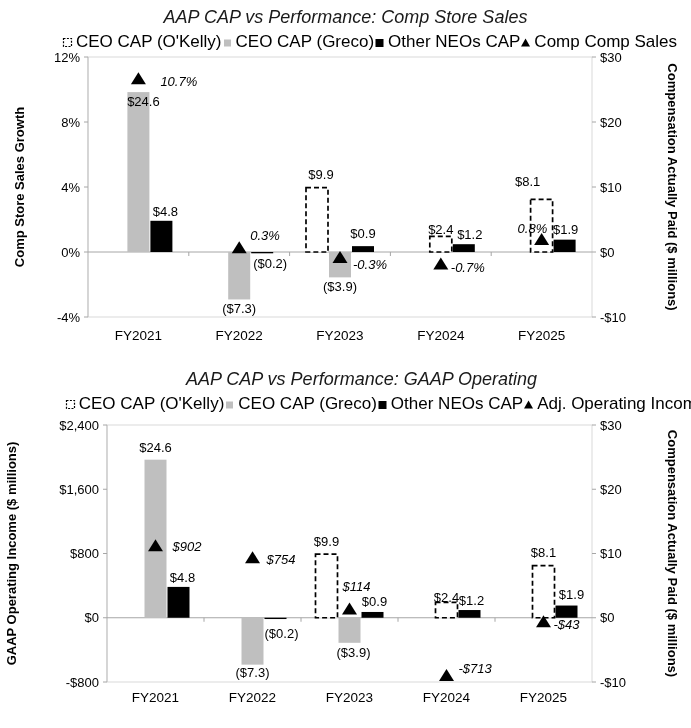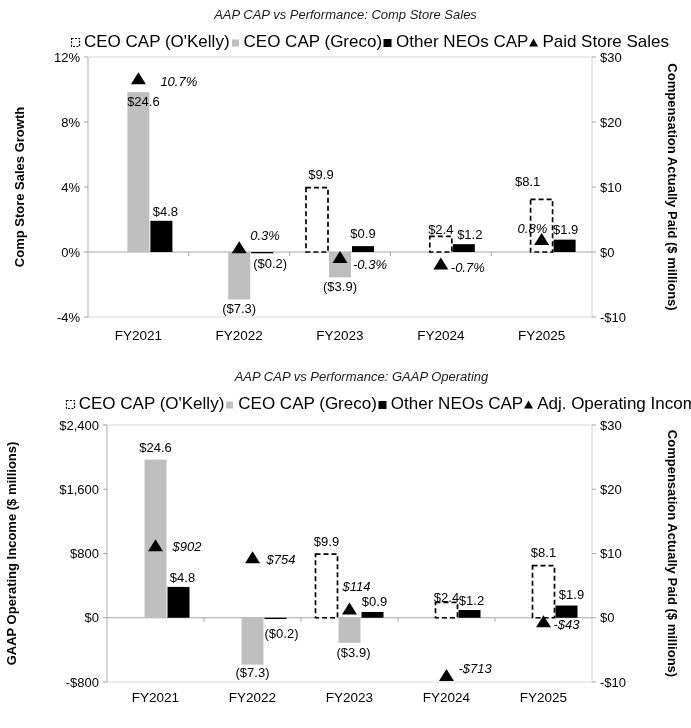--- a/index.html
+++ b/index.html
@@ -1,21 +1,21 @@
 <!DOCTYPE html>
 <html><head>
 <meta charset="utf-8">
 <style>
   html,body{margin:0;padding:0;background:#ffffff;}
   body{width:691px;height:728px;overflow:hidden;
        font-family:"Liberation Sans","DejaVu Sans",sans-serif;color:#000;}
   .page{position:relative;width:691px;height:728px;background:#fff;}
   .chart{position:relative;width:691px;}
   .chart-title{position:absolute;left:0;top:7px;width:100%;text-align:center;
-               font-size:13px;font-style:italic;color:#1a1a1a;}
+               font-size:18px;font-style:italic;color:#1a1a1a;}
   .legend{position:absolute;left:0;top:32px;width:100%;display:flex;
           justify-content:center;align-items:center;gap:0;font-size:17px;margin-left:24px;}
   .legend-item{display:flex;align-items:center;gap:3px;white-space:nowrap;}
   .legend-item svg{display:block;}
   svg.plot{position:absolute;left:0;top:0;}
   svg text{font-family:"Liberation Sans","DejaVu Sans",sans-serif;fill:#000;}
   svg .tick-label{font-size:13px;}
   svg .cat-label{font-size:13.5px;}
   svg .axis-title{font-size:13px;font-weight:bold;}
   svg .dlabel{font-size:13px;}
@@ -44,21 +44,21 @@
         <span class="legend-item">
           <svg width="11" height="11">
             <rect x="1.5" y="2" width="8" height="8" fill="#000000"></rect>
           </svg>
           <span>Other NEOs CAP</span>
         </span>
         <span class="legend-item">
           <svg width="11" height="11">
             <polygon points="5.5,1.5 1,9.5 10,9.5" fill="#000000"></polygon>
           </svg>
-          <span>Paid Store Sales</span>
+          <span>Comp Comp Sales</span>
         </span>
       </div>
     <svg class="plot" width="691" height="362" viewBox="0 0 691 362">
         <rect x="88" y="57" width="504" height="260" fill="none" stroke="#d9d9d9" stroke-width="1"></rect>
         <line x1="88" y1="57" x2="88" y2="317" stroke="#bfbfbf" stroke-width="1"></line>
         <line x1="84" y1="57" x2="88" y2="57" stroke="#a6a6a6"></line>
         <line x1="592" y1="57" x2="596" y2="57" stroke="#a6a6a6"></line>
         <text x="80" y="61.5" class="tick-label" text-anchor="end">12%</text>
         <text x="600" y="61.5" class="tick-label" text-anchor="start">$30</text>
         <line x1="84" y1="122" x2="88" y2="122" stroke="#a6a6a6"></line>

